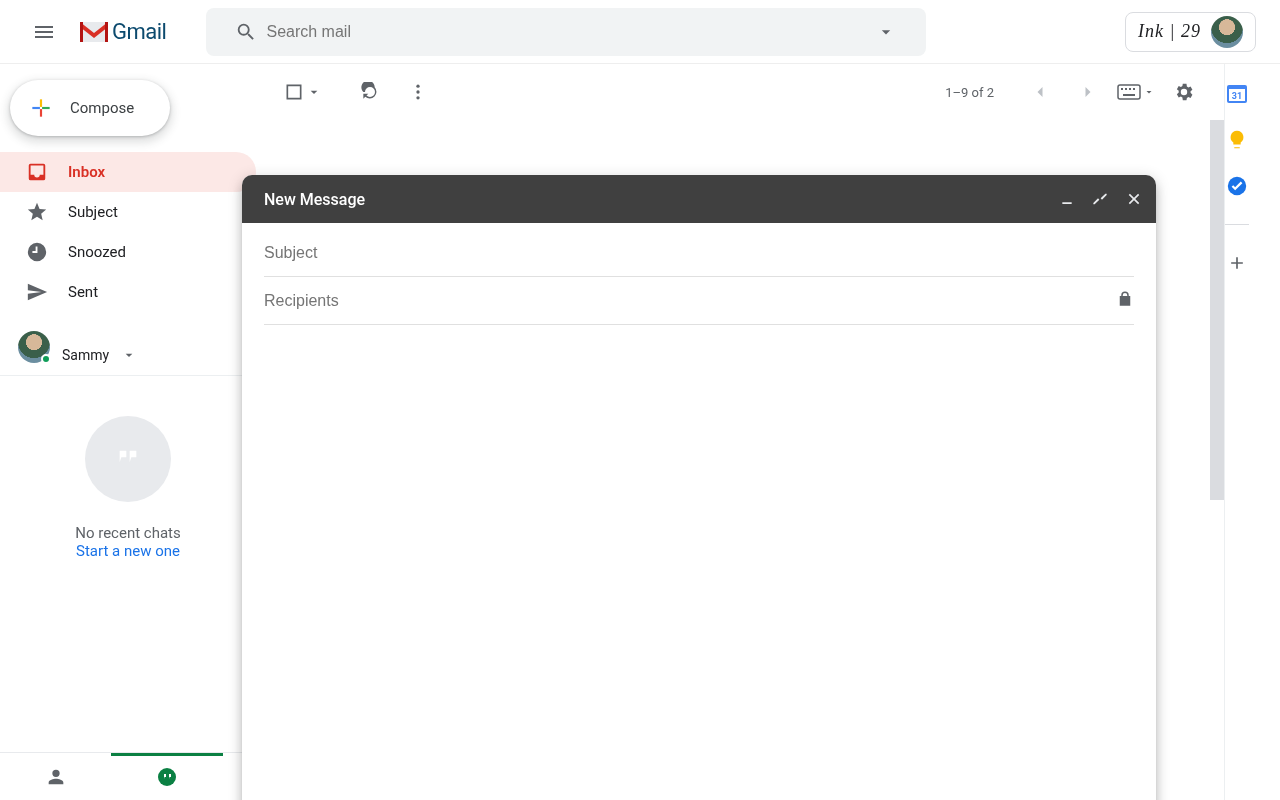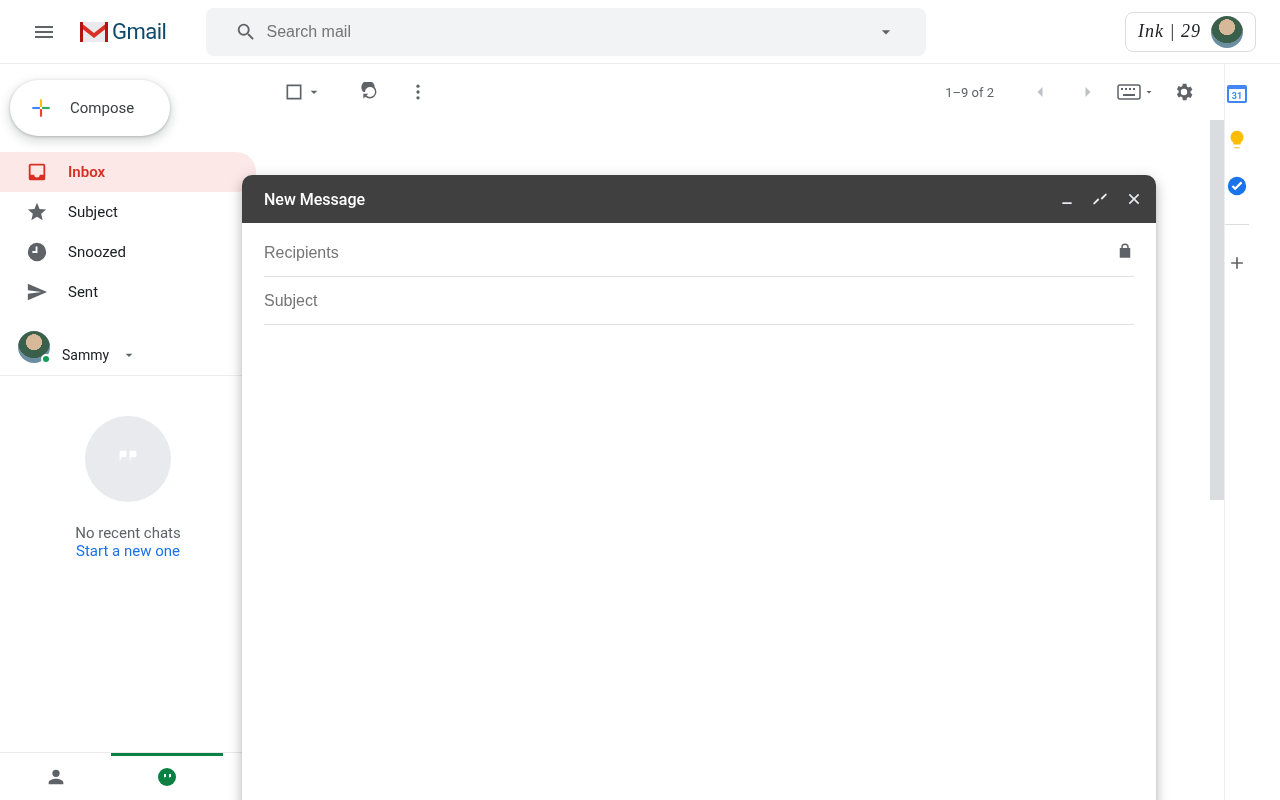--- a/index.html
+++ b/index.html
@@ -380,30 +380,30 @@
       </span>
       <span>
         <svg width="16" height="16" viewBox="0 0 24 24">
             <path stroke="#e8eaed" stroke-width="2.5" d="M5 5l14 14M19 5L5 19"></path>
           </svg>
       </span>
     </div>
   </div>
   <div class="cw-fields">
     <div class="cw-field">
+      <input type="text" placeholder="Subject" style="">
+    </div>
+    <div class="cw-field">
       <input type="text" placeholder="Recipients" style="">
       <span class="lock">
         <svg width="18" height="18" viewBox="0 0 24 24">
             <path fill="#5f6368" d="M17 8V7a5 5 0 00-10 0v1H5v13h14V8zm-8-1a3 3 0 016 0v1H9z"></path>
           </svg>
       </span>
     </div>
-    <div class="cw-field">
-      <input type="text" placeholder="Subject" style="">
-    </div>
   </div>
   <div class="cw-body"></div>
   <div class="cw-toolbar">
     <button class="send-btn">Send</button>
     <span class="cw-tool">
       <svg width="22" height="22" viewBox="0 0 24 24">
           <path fill="#5f6368" d="M5 18h14v2H5zM11 4h2l5 12h-2.2l-1-2.6H9.2L8.2 16H6zm-.9 7.6h3.8L12 6.8z"></path>
         </svg>
     </span>
     <span class="cw-tool">

